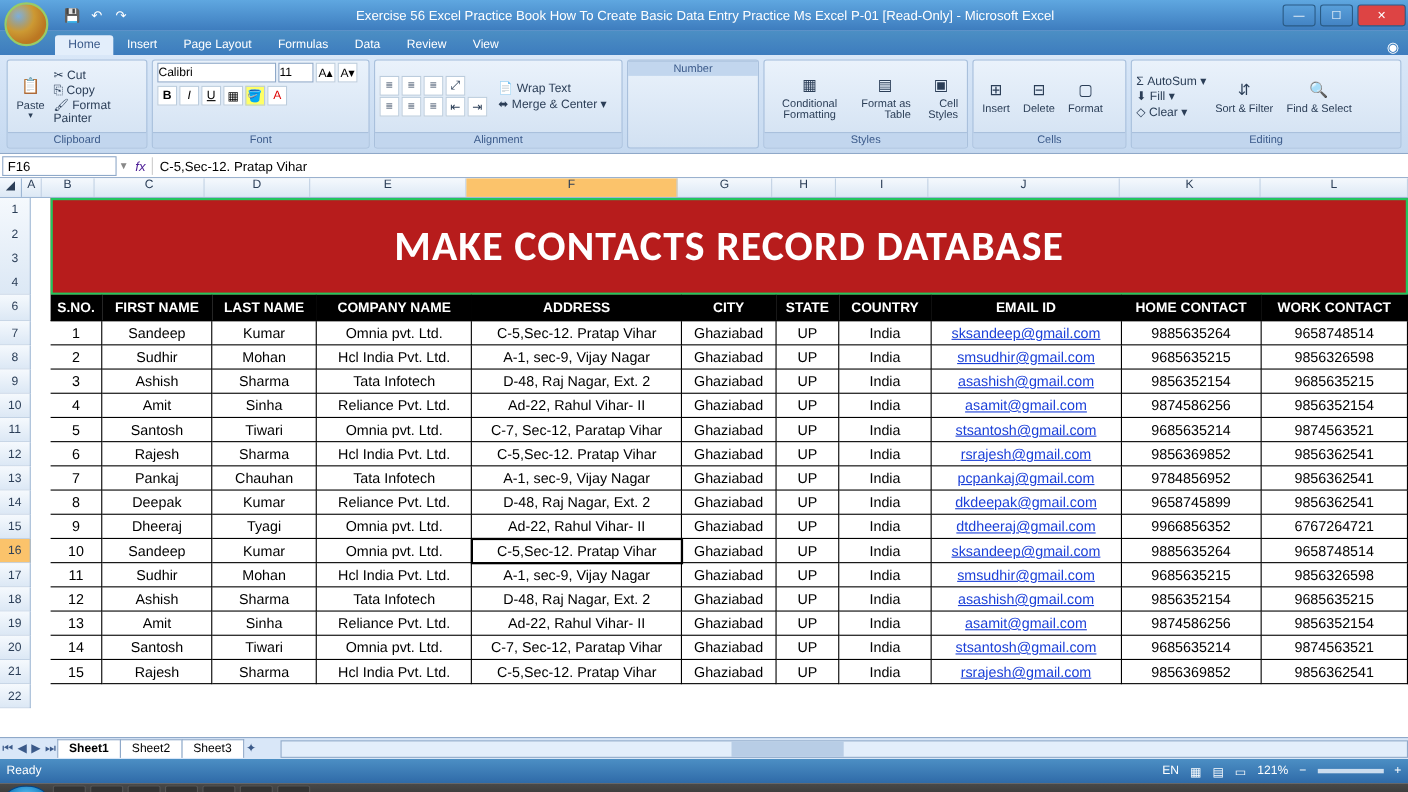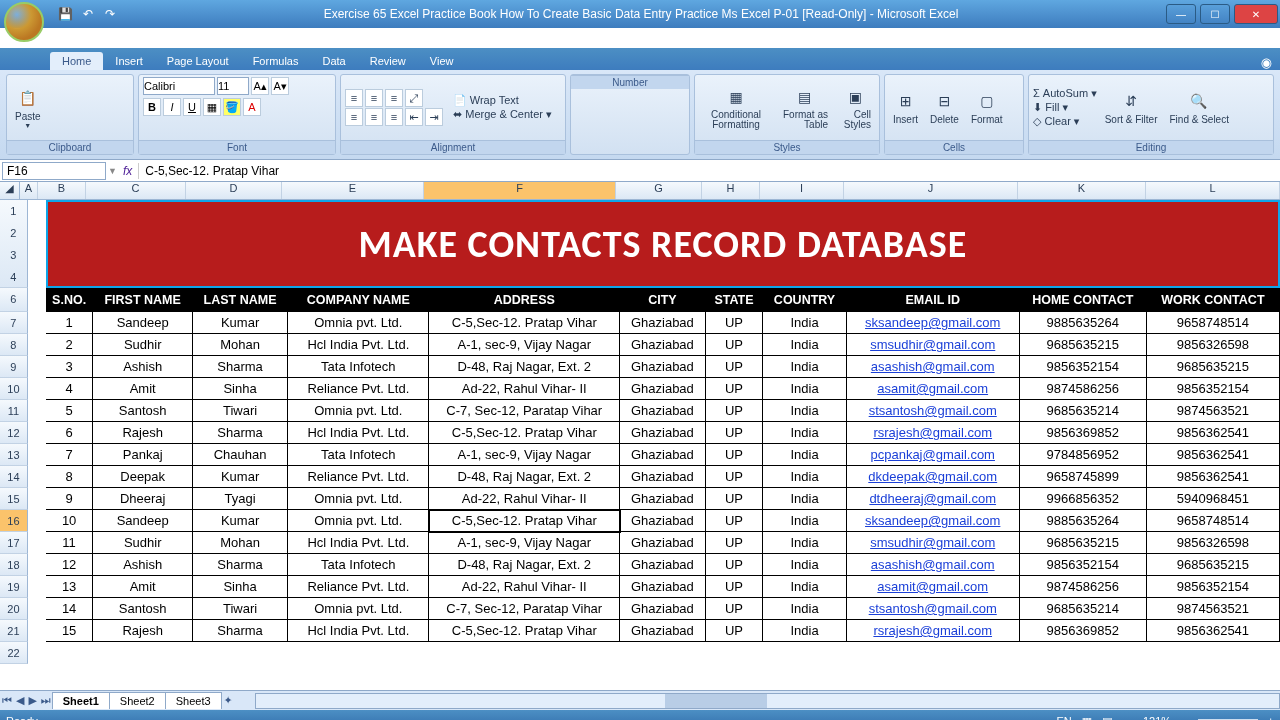--- a/index.html
+++ b/index.html
@@ -9,21 +9,21 @@
 .titlebar { height: 28px; background: linear-gradient(#5fa7e0,#3d7cbe); display: flex; align-items: center; color: #fff; font-size: 12px; position: relative; }
 .titlebar .orb { width: 40px; height: 40px; margin: 2px 6px -14px 4px; background: radial-gradient(circle at 30% 30%, #fff4, #c93 40%, #b72 70%); border-radius: 50%; border: 2px solid #9c6; }
 .titlebar .qat { display: flex; gap: 6px; padding-left: 8px; }
 .qat span { width: 16px; height: 16px; display: flex; align-items: center; justify-content: center; }
 .titlebar .doc-title { flex: 1; text-align: center; font-size: 12px; }
 .winbtns { display: flex; }
 .winbtn { width: 30px; height: 20px; margin: 0 2px; border: 1px solid #2a5b85; border-radius: 3px; display: flex; align-items: center; justify-content: center; font-size: 10px; color: #fff; }
 .winbtn.close { background: #d44; width: 44px; }
 
 
-.tabstrip { height: 22px; background: linear-gradient(#4c8fc4,#3d7cbe); display: flex; align-items: flex-end; padding-left: 50px; margin-top: 20px; }
+.tabstrip { height: 22px; background: linear-gradient(#4c8fc4,#3d7cbe); display: flex; align-items: flex-end; padding-left: 50px; }
 .tab { padding: 3px 12px 3px; font-size: 11px; color: #fff; cursor: pointer; }
 .tab.active { background: #e3eefb; color: #3b5a8a; border-radius: 3px 3px 0 0; }
 
 
 .ribbon { height: 90px; background: linear-gradient(#d9e7f8,#c5d9f0); border-bottom: 1px solid #8fa9c9; display: flex; padding: 2px 4px; }
 .group { border: 1px solid #a9c0dc; border-radius: 3px; margin: 2px; background: linear-gradient(#eaf2fb,#d2e1f2); display: flex; flex-direction: column; }
 .group-body { flex: 1; display: flex; align-items: center; padding: 2px 4px; gap: 4px; }
 .group-label { text-align: center; font-size: 10px; color: #3b5a8a; padding: 1px 0; background: #c2d6ee; border-top: 1px solid #a9c0dc; }
 .vstack { display: flex; flex-direction: column; gap: 1px; font-size: 11px; color: #2b3e57; }
 .btncol { display: flex; flex-direction: column; align-items: center; font-size: 10px; color: #2b3e57; padding: 2px 4px; }
@@ -80,21 +80,21 @@
 </head>
 <body>
 
 <div class="titlebar">
   <div class="orb"></div>
   <div class="qat">
     <span>💾</span>
     <span>↶</span>
     <span>↷</span>
   </div>
-  <div class="doc-title">Exercise 65  Excel Practice Book  How To Create Basic Data Entry Practice Ms Excel P-01  [Read-Only]  -  Microsoft Excel</div>
+  <div class="doc-title">Exercise 56  Excel Practice Book  How To Create Basic Data Entry Practice Ms Excel P-01  [Read-Only]  -  Microsoft Excel</div>
   <div class="winbtns">
     <div class="winbtn">—</div>
     <div class="winbtn">☐</div>
     <div class="winbtn close">✕</div>
   </div>
 </div>
 
 <div class="tabstrip">
   <div class="tab active">Home</div>
   <div class="tab">Insert</div>
@@ -108,28 +108,33 @@
 </div>
 
 <div class="ribbon">
   <div class="group" style="width:128px">
     <div class="group-body">
       <div class="btncol">
           <div class="ic">📋</div>
           <span>Paste</span>
           <span style="font-size:7px">▼</span>
         </div>
+      <div class="vstack">
+        <div>✂ <span>Cut</span></div>
+        <div>⎘ <span>Copy</span></div>
+        <div>🖌 <span>Format Painter</span></div>
+      </div>
     </div>
     <div class="group-label">Clipboard</div>
   </div>
 
   <div class="group" style="width:198px">
     <div class="group-body" style="flex-direction:column; align-items:flex-start; gap:3px;">
       <div class="row">
-        <input class="rib" style="width: 72px;" value="Calibri">
+        <input class="rib" style="width: 108px;" value="Calibri">
         <input class="rib" style="width: 32px;" value="11">
         <div class="smbtn">A▴</div>
         <div class="smbtn">A▾</div>
       </div>
       <div class="row">
         <div class="smbtn" style="font-weight:700">B</div>
         <div class="smbtn" style="font-style:italic">I</div>
         <div class="smbtn" style="text-decoration:underline">U</div>
         <div class="smbtn">▦</div>
         <div class="smbtn" style="background:#ff6">🪣</div>
@@ -252,21 +257,21 @@
   <div class="rows" id="gridrows">
       <div class="row-r" style="height:88px">
   <div class="rowhdr" style="display:flex;flex-direction:column;justify-content:space-around">
           <div>1</div>
           <div>2</div>
           <div>3</div>
           <div>4</div>
           <div>5</div>
         </div>
   <div class="cell col-A" style="border:none"></div>
-  <div class="banner" style="width:1242px; border:2px solid #0ea5e9">MAKE CONTACTS RECORD DATABASE</div>
+  <div class="banner" style="width:1242px; border:2px solid #22c55e">MAKE CONTACTS RECORD DATABASE</div>
 </div>
       <div class="row-r" style="height:24px">
   <div class="rowhdr">6</div>
   <div class="cell col-A" style="border:none"></div>
         <div class="cell hdrcell col-B">S.NO.</div>
         <div class="cell hdrcell col-C">FIRST NAME</div>
         <div class="cell hdrcell col-D">LAST NAME</div>
         <div class="cell hdrcell col-E">COMPANY NAME</div>
         <div class="cell hdrcell col-F">ADDRESS</div>
         <div class="cell hdrcell col-G">CITY</div>
@@ -402,21 +407,21 @@
     <div class="cell col-B ">9</div>
     <div class="cell col-C ">Dheeraj</div>
     <div class="cell col-D ">Tyagi</div>
     <div class="cell col-E ">Omnia pvt. Ltd.</div>
     <div class="cell col-F ">Ad-22, Rahul Vihar- II</div>
     <div class="cell col-G ">Ghaziabad</div>
     <div class="cell col-H ">UP</div>
     <div class="cell col-I ">India</div>
     <div class="cell col-J link ">dtdheeraj@gmail.com</div>
     <div class="cell col-K ">9966856352</div>
-    <div class="cell col-L ">5940968451</div>
+    <div class="cell col-L ">6767264721</div>
   </div>
       <div class="row-r">
     <div class="rowhdr sel">16</div>
     <div class="cell col-A" style="border:none"></div>
     <div class="cell col-B ">10</div>
     <div class="cell col-C ">Sandeep</div>
     <div class="cell col-D ">Kumar</div>
     <div class="cell col-E ">Omnia pvt. Ltd.</div>
     <div class="cell col-F selcell">C-5,Sec-12. Pratap Vihar</div>
     <div class="cell col-G ">Ghaziabad</div>

